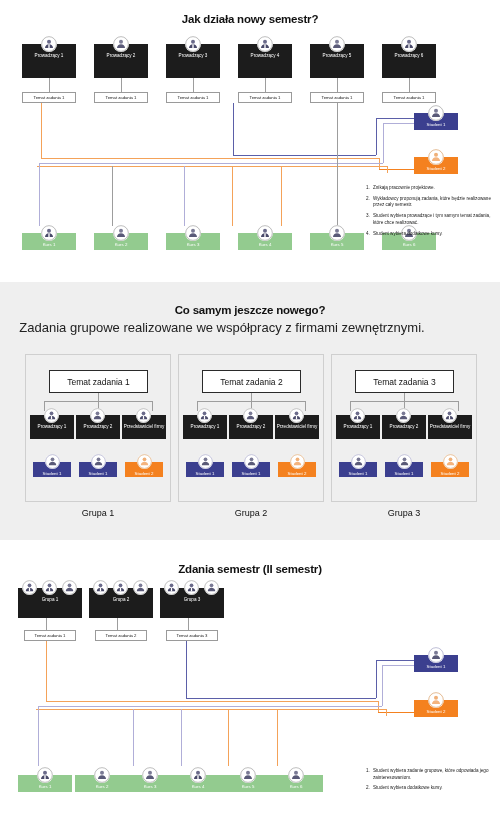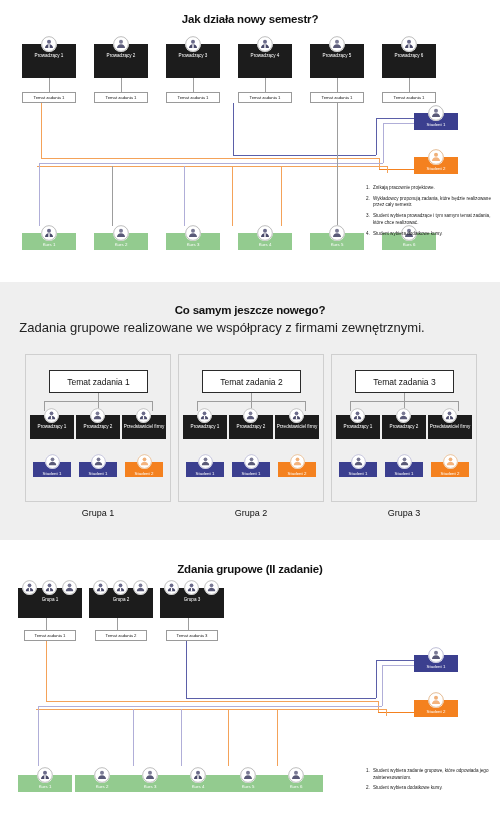--- a/index.html
+++ b/index.html
@@ -622,21 +622,21 @@
         <circle cx="12" cy="12" r="11" fill="#fff" stroke="#d79a5f" stroke-width="1"></circle>
         <circle cx="12" cy="8.5" r="3" fill="#f0b078"></circle>
         <path d="M6 18c0-3.3 2.7-5.5 6-5.5s6 2.2 6 5.5z" fill="#f4b47e"></path>
       </svg>
     </span>
   <div class="panel-caption" style="left:331px; top:226px; width:146px;">Grupa 3</div>
 </div>
 
 <div class="section" id="section-3">
 
-  <div class="sec-title" style="top:23px;">Zdania grupowe (II zadanie)</div>
+  <div class="sec-title" style="top:23px;">Zdania semestr (II semestr)</div>
 
   <div class="node black-box" style="left:18px; top:48px; width:64px; height:30px;">
     <span class="label">Grupa 1</span>
   </div>
   <span class="avatar" style="left:22px; top:40px; width:15px; height:15px;">
       <svg viewBox="0 0 24 24">
         <circle cx="12" cy="12" r="11" fill="#fff" stroke="#9b9b9b" stroke-width="1"></circle>
         <circle cx="12" cy="8.5" r="3" fill="#6a6a8a"></circle>
         <path d="M6 18c0-3.3 2.7-5.5 6-5.5s6 2.2 6 5.5z" fill="#4a4a6a"></path>
         <rect x="11" y="12.5" width="2" height="5.5" fill="#fff"></rect>

